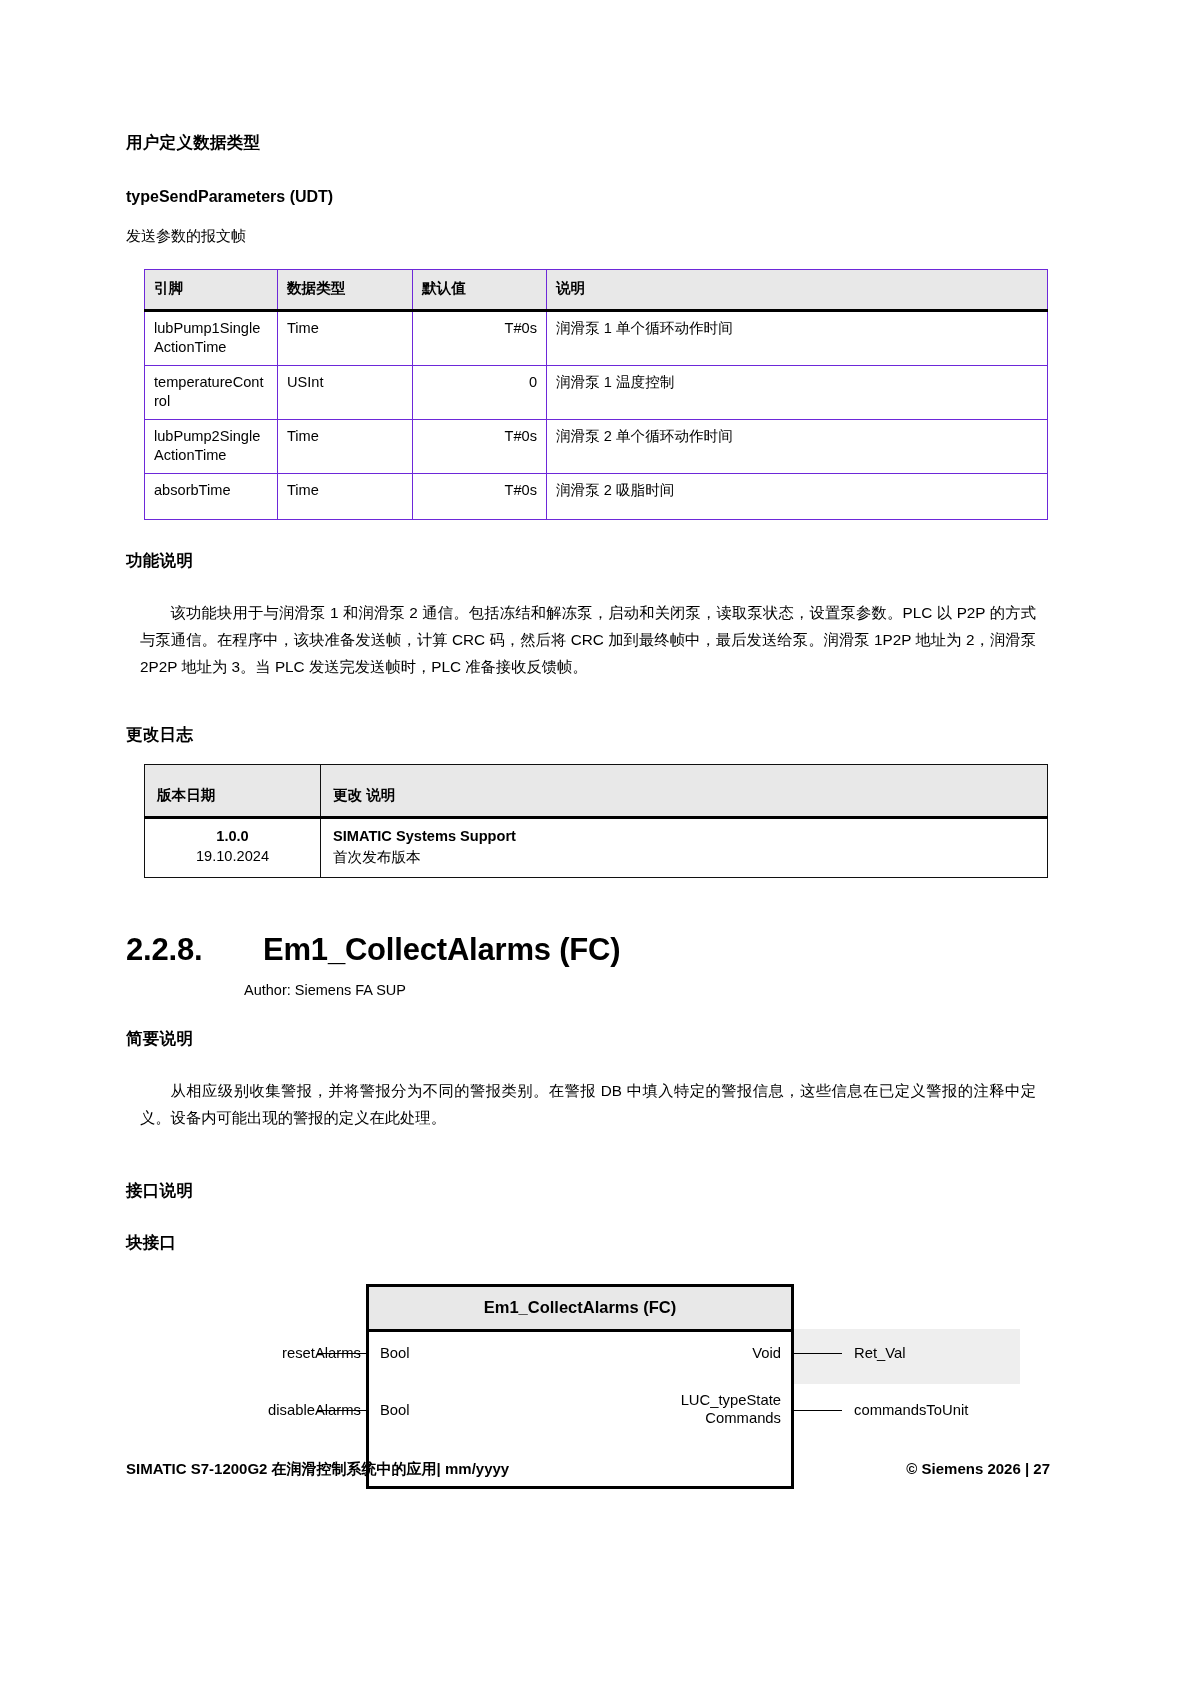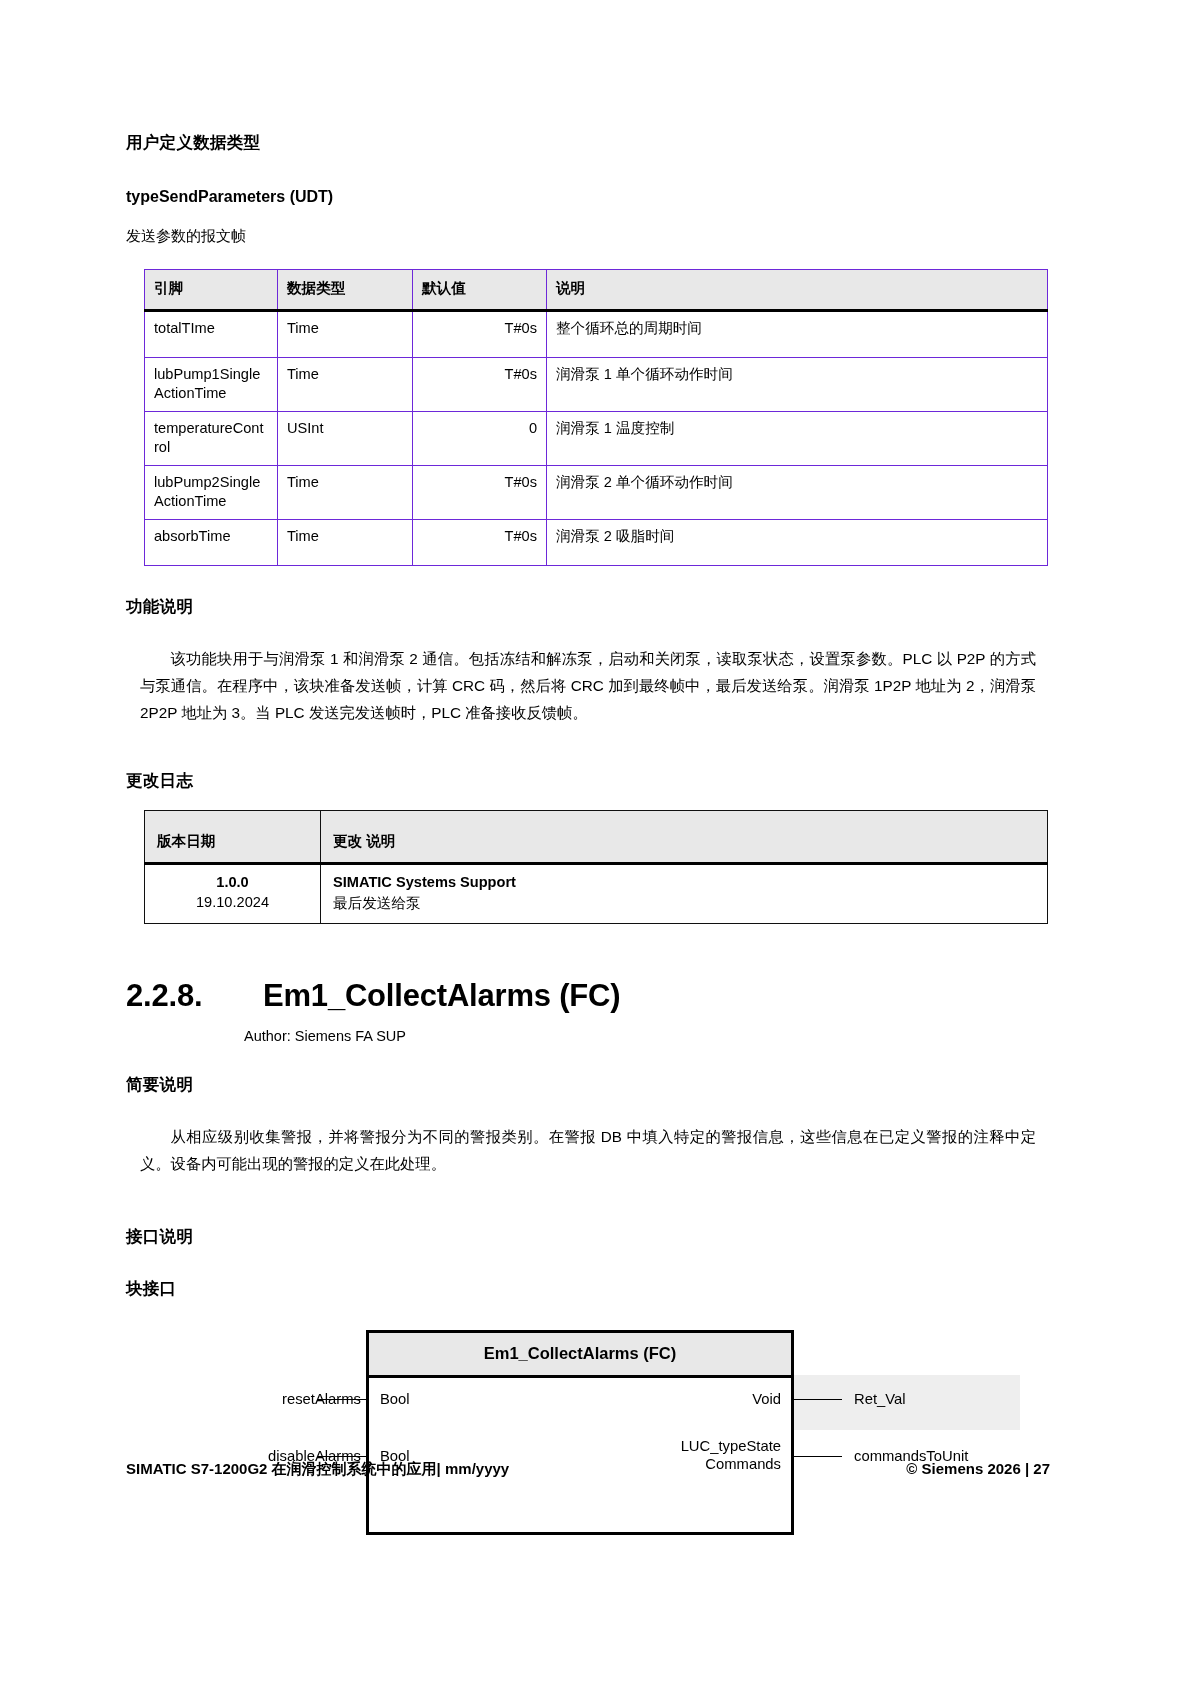--- a/index.html
+++ b/index.html
@@ -252,26 +252,20 @@
       <thead>
         <tr>
           <th>引脚</th>
           <th>数据类型</th>
           <th>默认值</th>
           <th>说明</th>
         </tr>
       </thead>
       <tbody>
         <tr class="body-row">
-          <td>totalTIme</td>
-          <td>Time</td>
-          <td class="num-right">T#0s</td>
-          <td class="desc-cell">整个循环总的周期时间</td>
-        </tr>
-        <tr class="body-row">
           <td>lubPump1SingleActionTime</td>
           <td>Time</td>
           <td class="num-right">T#0s</td>
           <td class="desc-cell">润滑泵 1 单个循环动作时间</td>
         </tr>
         <tr class="body-row">
           <td>temperatureControl</td>
           <td>USInt</td>
           <td class="num-right">0</td>
           <td class="desc-cell">润滑泵 1 温度控制</td>
@@ -314,21 +308,21 @@
         </tr>
       </thead>
       <tbody>
         <tr>
           <td class="log-ver">
             <span class="ver-no">1.0.0</span>
             <span class="ver-date">19.10.2024</span>
           </td>
           <td class="log-desc">
             <span class="desc-title">SIMATIC Systems Support</span>
-            <span class="desc-sub">最后发送给泵</span>
+            <span class="desc-sub">首次发布版本</span>
           </td>
         </tr>
       </tbody>
     </table>
 
     <div class="gap-54"></div>
 
     <div class="chapter">
       <span class="num">2.2.8.</span><span>Em1_CollectAlarms (FC)</span>
     </div>

